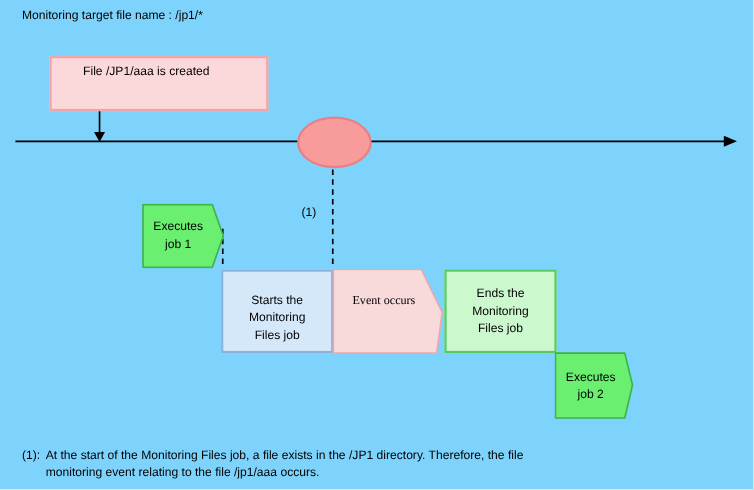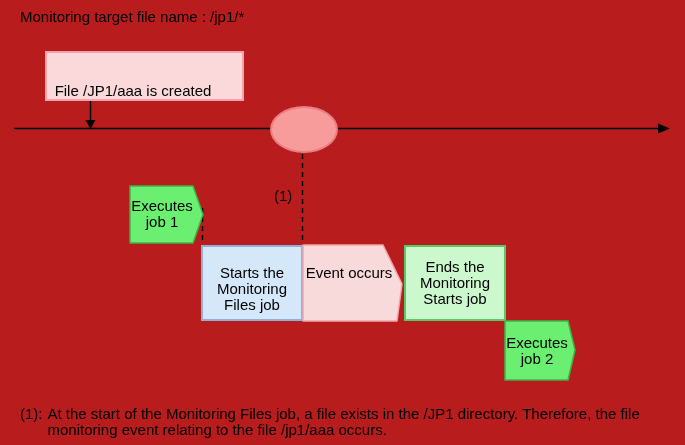--- a/index.html
+++ b/index.html
@@ -1,55 +1,55 @@
 <!DOCTYPE html>
 <html><head>
 <meta charset="utf-8">
 <style>
   html,body { margin:0; padding:0; background:#fff; }
   .canvas {
-    position:relative; width:685px; height:445px; background:#b91c1c;
-    font-family:"Liberation Sans", sans-serif; font-size:15px; color:#000;
+    position:relative; width:685px; height:445px; background:#7dd3fc;
+    font-family:"Liberation Sans", sans-serif; font-size:11px; color:#000;
     overflow:hidden;
   }
   .title {
     position:absolute; left:20px; top:8px; white-space:pre;
   }
   .lines-svg { position:absolute; left:0; top:0; z-index:1; }
   .shape { position:absolute; box-sizing:border-box; z-index:2; }
   .shape-label {
     position:absolute; z-index:3; display:flex; align-items:center; justify-content:center;
     text-align:center; white-space:pre-line; line-height:16px;
   }
   .created-box {
     left:45px; top:51px; width:199px; height:50px;
     background:#fbd9da; border:2px solid #f0a3a8;
   }
-  .created-label { left:45px; top:66px; width:176px; height:50px; }
+  .created-label { left:45px; top:40px; width:176px; height:50px; }
   .ellipse {
     left:270px; top:106px; width:68px; height:47px;
     background:#f79b9b; border:2px solid #e87f84; border-radius:50%;
   }
   .ellipse-label { left:270px; top:106px; width:68px; height:47px; line-height:15px; }
   .ref-marker { position:absolute; left:274px; top:187px; z-index:2; }
   .starts-box {
     left:201px; top:245px; width:102px; height:76px;
     background:#d5e8fa; border:2px solid #8fb1d9;
   }
   .starts-label { left:201px; top:245px; width:102px; height:88px; }
   .ends-box {
     left:404px; top:245px; width:102px; height:76px;
     background:#ccf8cd; border:2px solid #55cb63;
   }
   .ends-label { left:404px; top:245px; width:102px; height:76px; }
   .svg-shape { position:absolute; z-index:2; }
   .job1-svg { left:129px; top:185px; }
   .job1-label { left:130px; top:186px; width:64px; height:56px; }
   .event-svg { left:302px; top:244px; }
-  .event-label { left:303px; top:245px; width:92px; height:56px; }
+  .event-label { left:303px; top:245px; width:92px; height:56px;font-family:Liberation Serif, serif; }
   .job2-svg { left:504px; top:319px; }
   .job2-label { left:505px; top:321px; width:64px; height:59px; }
   .footnote {
     position:absolute; left:20px; top:406px; display:flex; gap:5px; line-height:16px;
   }
   .footnote-text { white-space:pre-line; }
 </style>
 </head>
 <body>
 
@@ -89,21 +89,21 @@
 Files job</div>
 
   <svg class="svg-shape event-svg" width="102" height="79" viewBox="0 0 102 79">
     <polygon points="1,1 81,1 100,40 95,77 1,77" stroke-width="1.5" stroke-linejoin="round" fill="#f9dadb" stroke="#eda7ad"></polygon>
   </svg>
   <div class="shape-label event-label">Event occurs</div>
 
   <div class="shape ends-box"></div>
   <div class="shape-label ends-label">Ends the
 Monitoring
-Starts job</div>
+Files job</div>
 
   <svg class="svg-shape job2-svg" width="73" height="63" viewBox="0 0 73 63">
     <polygon points="1,2 64,2 71,31 64,61 1,61" stroke-width="1.5" stroke-linejoin="round" fill="#6aef70" stroke="#3cb44a"></polygon>
   </svg>
   <div class="shape-label job2-label">Executes
 job 2</div>
 
   <div class="footnote">
     <span>(1):</span>
     <span class="footnote-text">At the start of the Monitoring Files job, a file exists in the /JP1 directory. Therefore, the file

